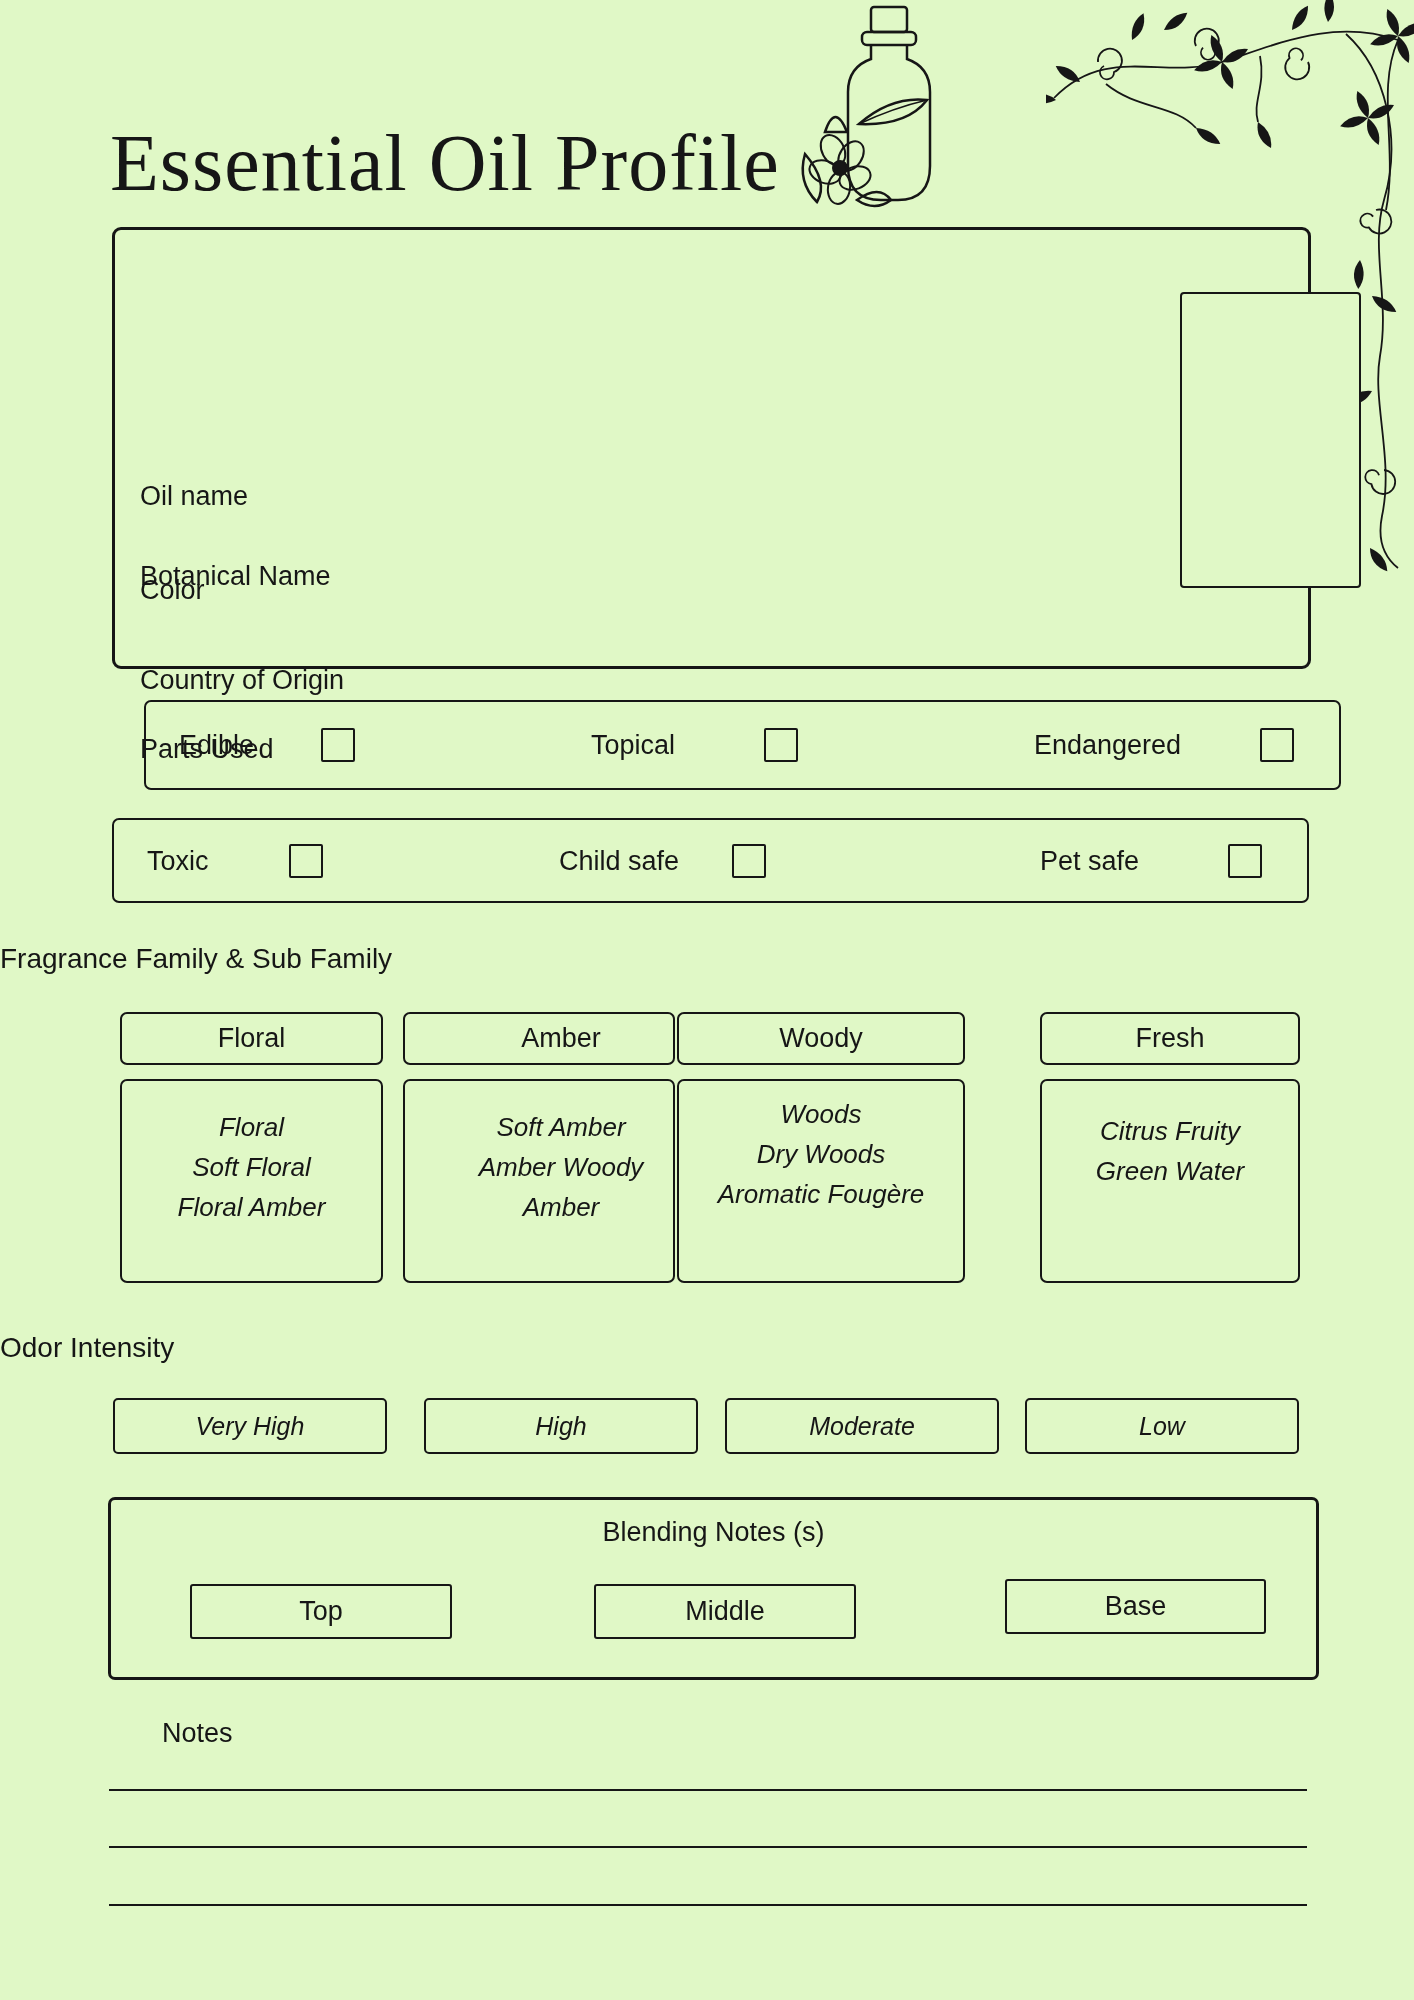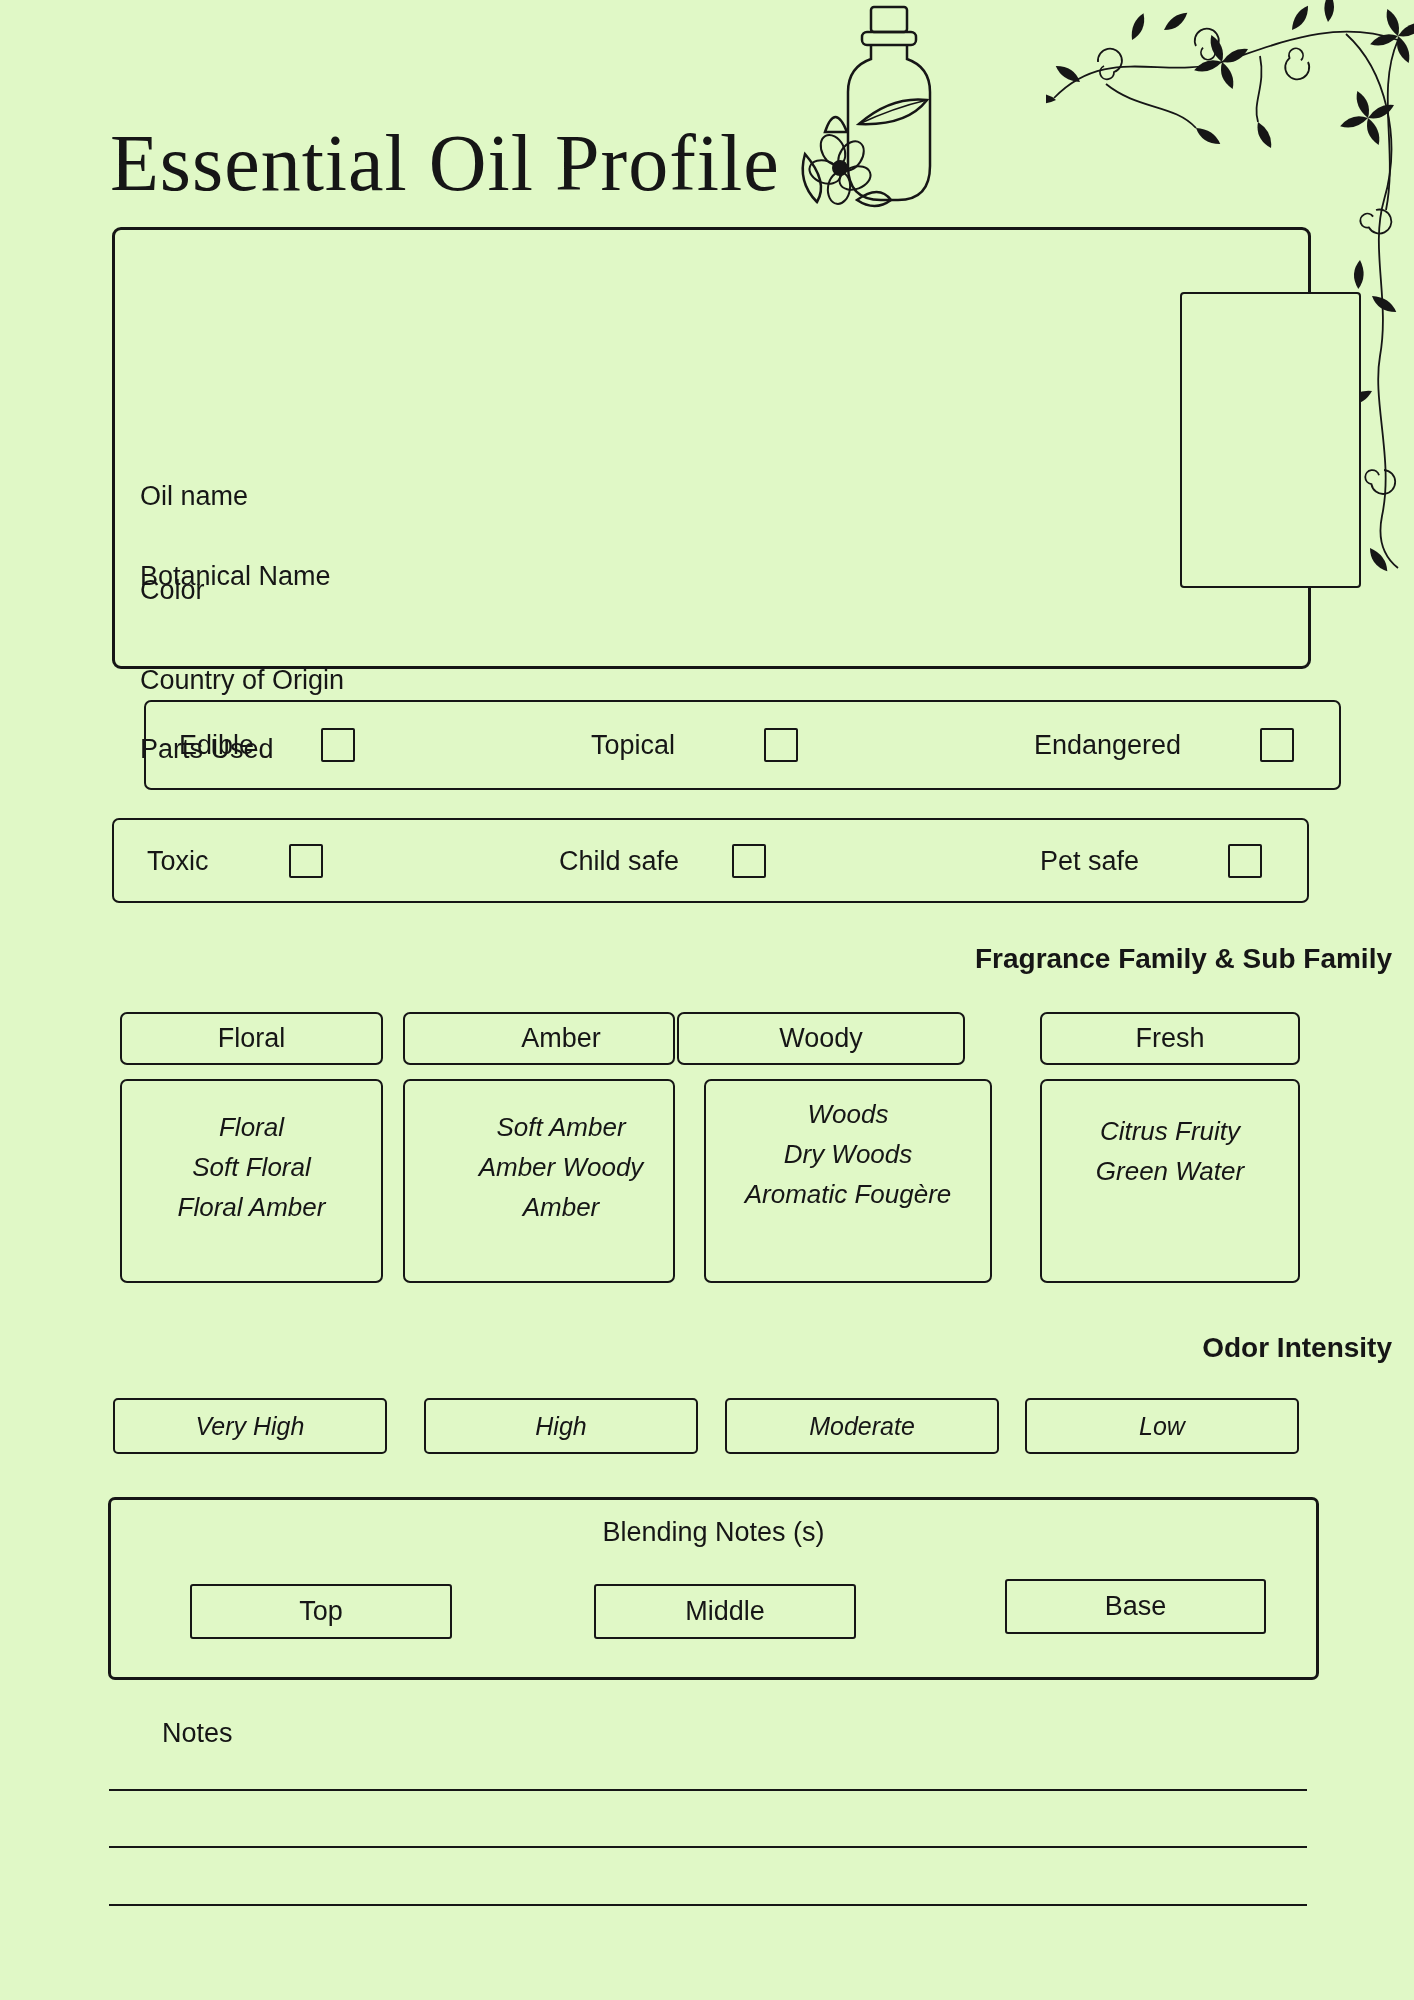--- a/index.html
+++ b/index.html
@@ -55,22 +55,22 @@
     position:absolute;top:50%;transform:translateY(-50%);
     width:34px;height:34px;
     border:2.5px solid var(--ink);border-radius:2px;
     box-sizing:border-box;
   }
   .pos-a{left:33px;} .cb-a{left:175px;}
   .pos-b{left:445px;} .cb-b{left:618px;}
   .pos-c1{left:888px;} .pos-c2{left:926px;} .cb-c{left:1114px;}
   
   .section-heading{
-    left:12px;width:1380px;text-align:right;
-    font-size:28px;line-height:34px;font-weight:bold;
+    left:0;width:1380px;text-align:left;
+    font-size:28px;line-height:34px;
   }
   .fragrance-heading{top:942px;}
   .odor-heading{top:1331px;}
   
   .family-header{
     top:1012px;height:53px;
     border:2.5px solid var(--ink);border-radius:7px;
     display:flex;align-items:center;justify-content:center;
     font-size:27px;box-sizing:border-box;
     background:transparent;color:var(--ink);padding:0;
@@ -79,21 +79,21 @@
     top:1079px;height:204px;
     border:2.5px solid var(--ink);border-radius:7px;
     box-sizing:border-box;text-align:center;
     font-style:italic;font-size:26px;line-height:40px;
   }
   .col-floral{left:120px;width:263px;}
   .col-amber{left:403px;width:272px;padding-left:44px;}
   .col-woody{left:677px;width:288px;}
   .col-fresh{left:1040px;width:260px;}
   .pad-3line{padding-top:26px;}
-  .pad-4line{padding-top:13px;margin-left:27px;}
+  .pad-4line{padding-top:13px;}
   .pad-2line{padding-top:30px;}
   .subfamily-item{display:block;}
   
   .odor-box{
     top:1398px;height:56px;
     border:2.5px solid var(--ink);border-radius:5px;
     display:flex;align-items:center;justify-content:center;
     font-style:italic;font-size:25px;box-sizing:border-box;
     background:transparent;color:var(--ink);font-family:inherit;
   }

